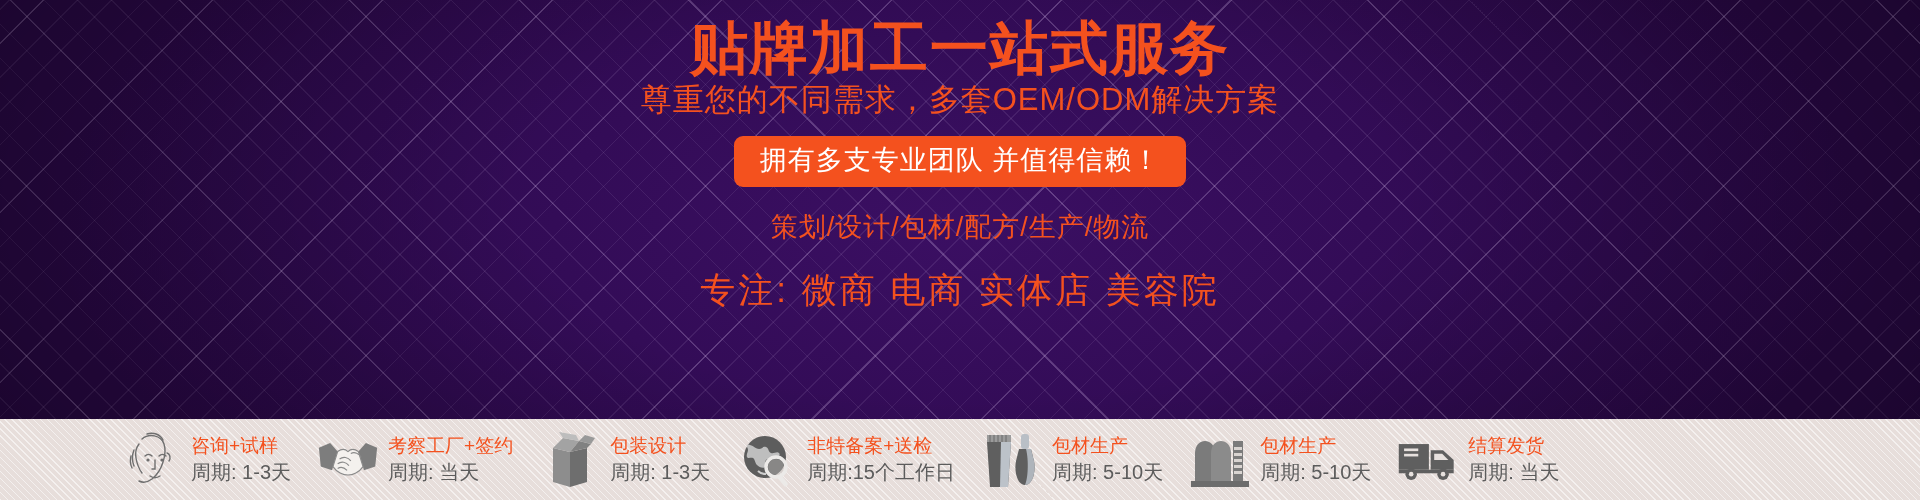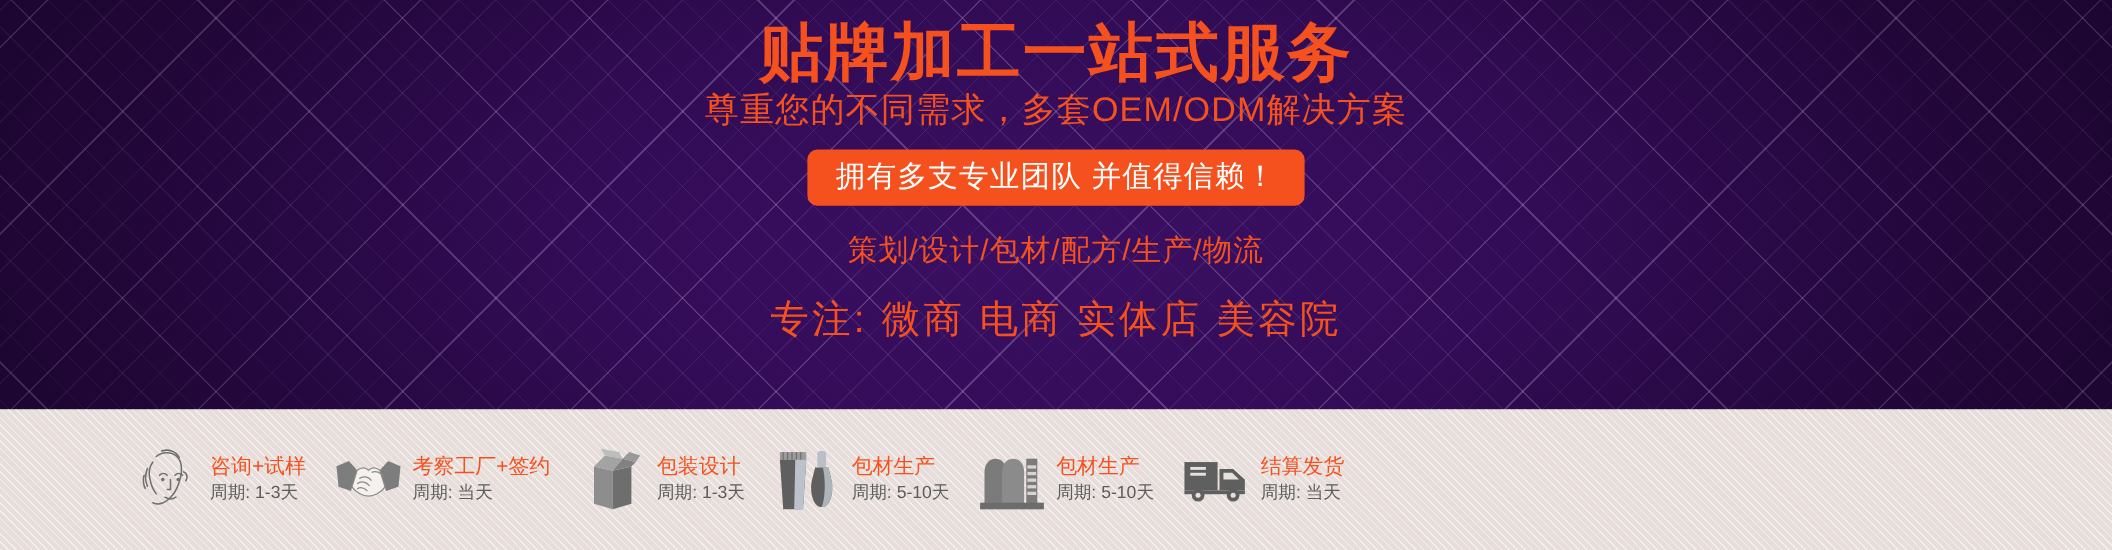--- a/index.html
+++ b/index.html
@@ -64,21 +64,21 @@
     margin-top:22px;
     font-size:27px;color:#F4511E;letter-spacing:1px;white-space:nowrap;
   }
   .focusline{
     margin-top:22px;
     font-size:35px;color:#F4511E;letter-spacing:3px;white-space:nowrap;
   }
 
   
   .procbar{
-    position:absolute;left:0;bottom:0;width:1920px;height:128px;
+    position:absolute;left:0;bottom:0;width:1920px;height:81px;
     background:#e7dedb;
     z-index:4;
     display:flex;align-items:center;justify-content:center;
     overflow:hidden;
   }
   .procbar .texture{
     position:absolute;inset:0;
     background-image:repeating-linear-gradient(45deg, rgba(255,255,255,0.55) 0 1px, rgba(0,0,0,0) 1px 5px);
     pointer-events:none;
   }
@@ -95,21 +95,21 @@
   .step-icon{
     width:62px;height:62px;flex:0 0 62px;
     display:flex;align-items:center;justify-content:center;
   }
   .step-icon svg{display:block;}
   .step-text{display:flex;flex-direction:column;justify-content:center;}
   .step-title{
     color:#F4511E;font-size:19px;line-height:1.35;white-space:nowrap;
   }
   .step-sub{
-    color:#5c5c5c;font-size:16px;line-height:1.35;white-space:nowrap;
+    color:#5c5c5c;font-size:20px;line-height:1.35;white-space:nowrap;
   }
 </style>
 </head>
 <body>
 
 <div class="banner">
   <div class="hatch"></div>
   <div class="hatch2"></div>
   <div class="vignette"></div>
 
@@ -176,20 +176,36 @@
             <path d="M20 8 L16 2 L33 5 L36 11 Z" fill="#bdbdbd"></path>
             <path d="M36 11 L42 5 L52 8 L48 14 Z" fill="#999999"></path>
           </svg>
         </div>
         <div class="step-text">
           <div class="step-title">包装设计</div>
           <div class="step-sub">周期: 1-3天</div>
         </div>
       </div>
 
+      <div class="step">
+        <div class="step-icon">
+          <svg width="58" height="58" viewBox="0 0 58 58">
+            <circle cx="27" cy="26" r="21" fill="#5d5d5d"></circle>
+            <path d="M12 14c4 1 6 4 9 4 3 0 4-3 7-2 3 1 2 5 5 6 3 1 6-2 8 0 2 2-1 5-4 6-3 1-7-1-9 1-2 2 1 5-1 7-2 2-6 0-8-2-2-2-2-6-4-7-2-1-5 1-6-1-1-2 1-5 1-7 0-2-2-4-1-5 1-1 2 0 3 0z" fill="#cfcfcf" opacity="0.85"></path>
+            <path d="M20 40c2 2 5 3 8 3" stroke="#cfcfcf" stroke-width="2" fill="none"></path>
+            <circle cx="38" cy="36" r="10" fill="none" stroke="#eceae8" stroke-width="3.5"></circle>
+            <circle cx="38" cy="36" r="8" fill="#bdbab8" opacity="0.45"></circle>
+            <rect x="41" y="44" width="4.5" height="13" rx="2" transform="rotate(-40 43 48)" fill="#eceae8"></rect>
+          </svg>
+        </div>
+        <div class="step-text">
+          <div class="step-title">非特备案+送检</div>
+          <div class="step-sub">周期:15个工作日</div>
+        </div>
+      </div>
 
       <div class="step">
         <div class="step-icon">
           <svg width="62" height="62" viewBox="0 0 62 62">
             <rect x="6" y="6" width="24" height="7" fill="#9b9b9b"></rect>
             <g stroke="#6b6b6b" stroke-width="1">
               <line x1="9" y1="6" x2="9" y2="13"></line>
                 <line x1="13" y1="6" x2="13" y2="13"></line>
               <line x1="17" y1="6" x2="17" y2="13"></line>
                 <line x1="21" y1="6" x2="21" y2="13"></line>

